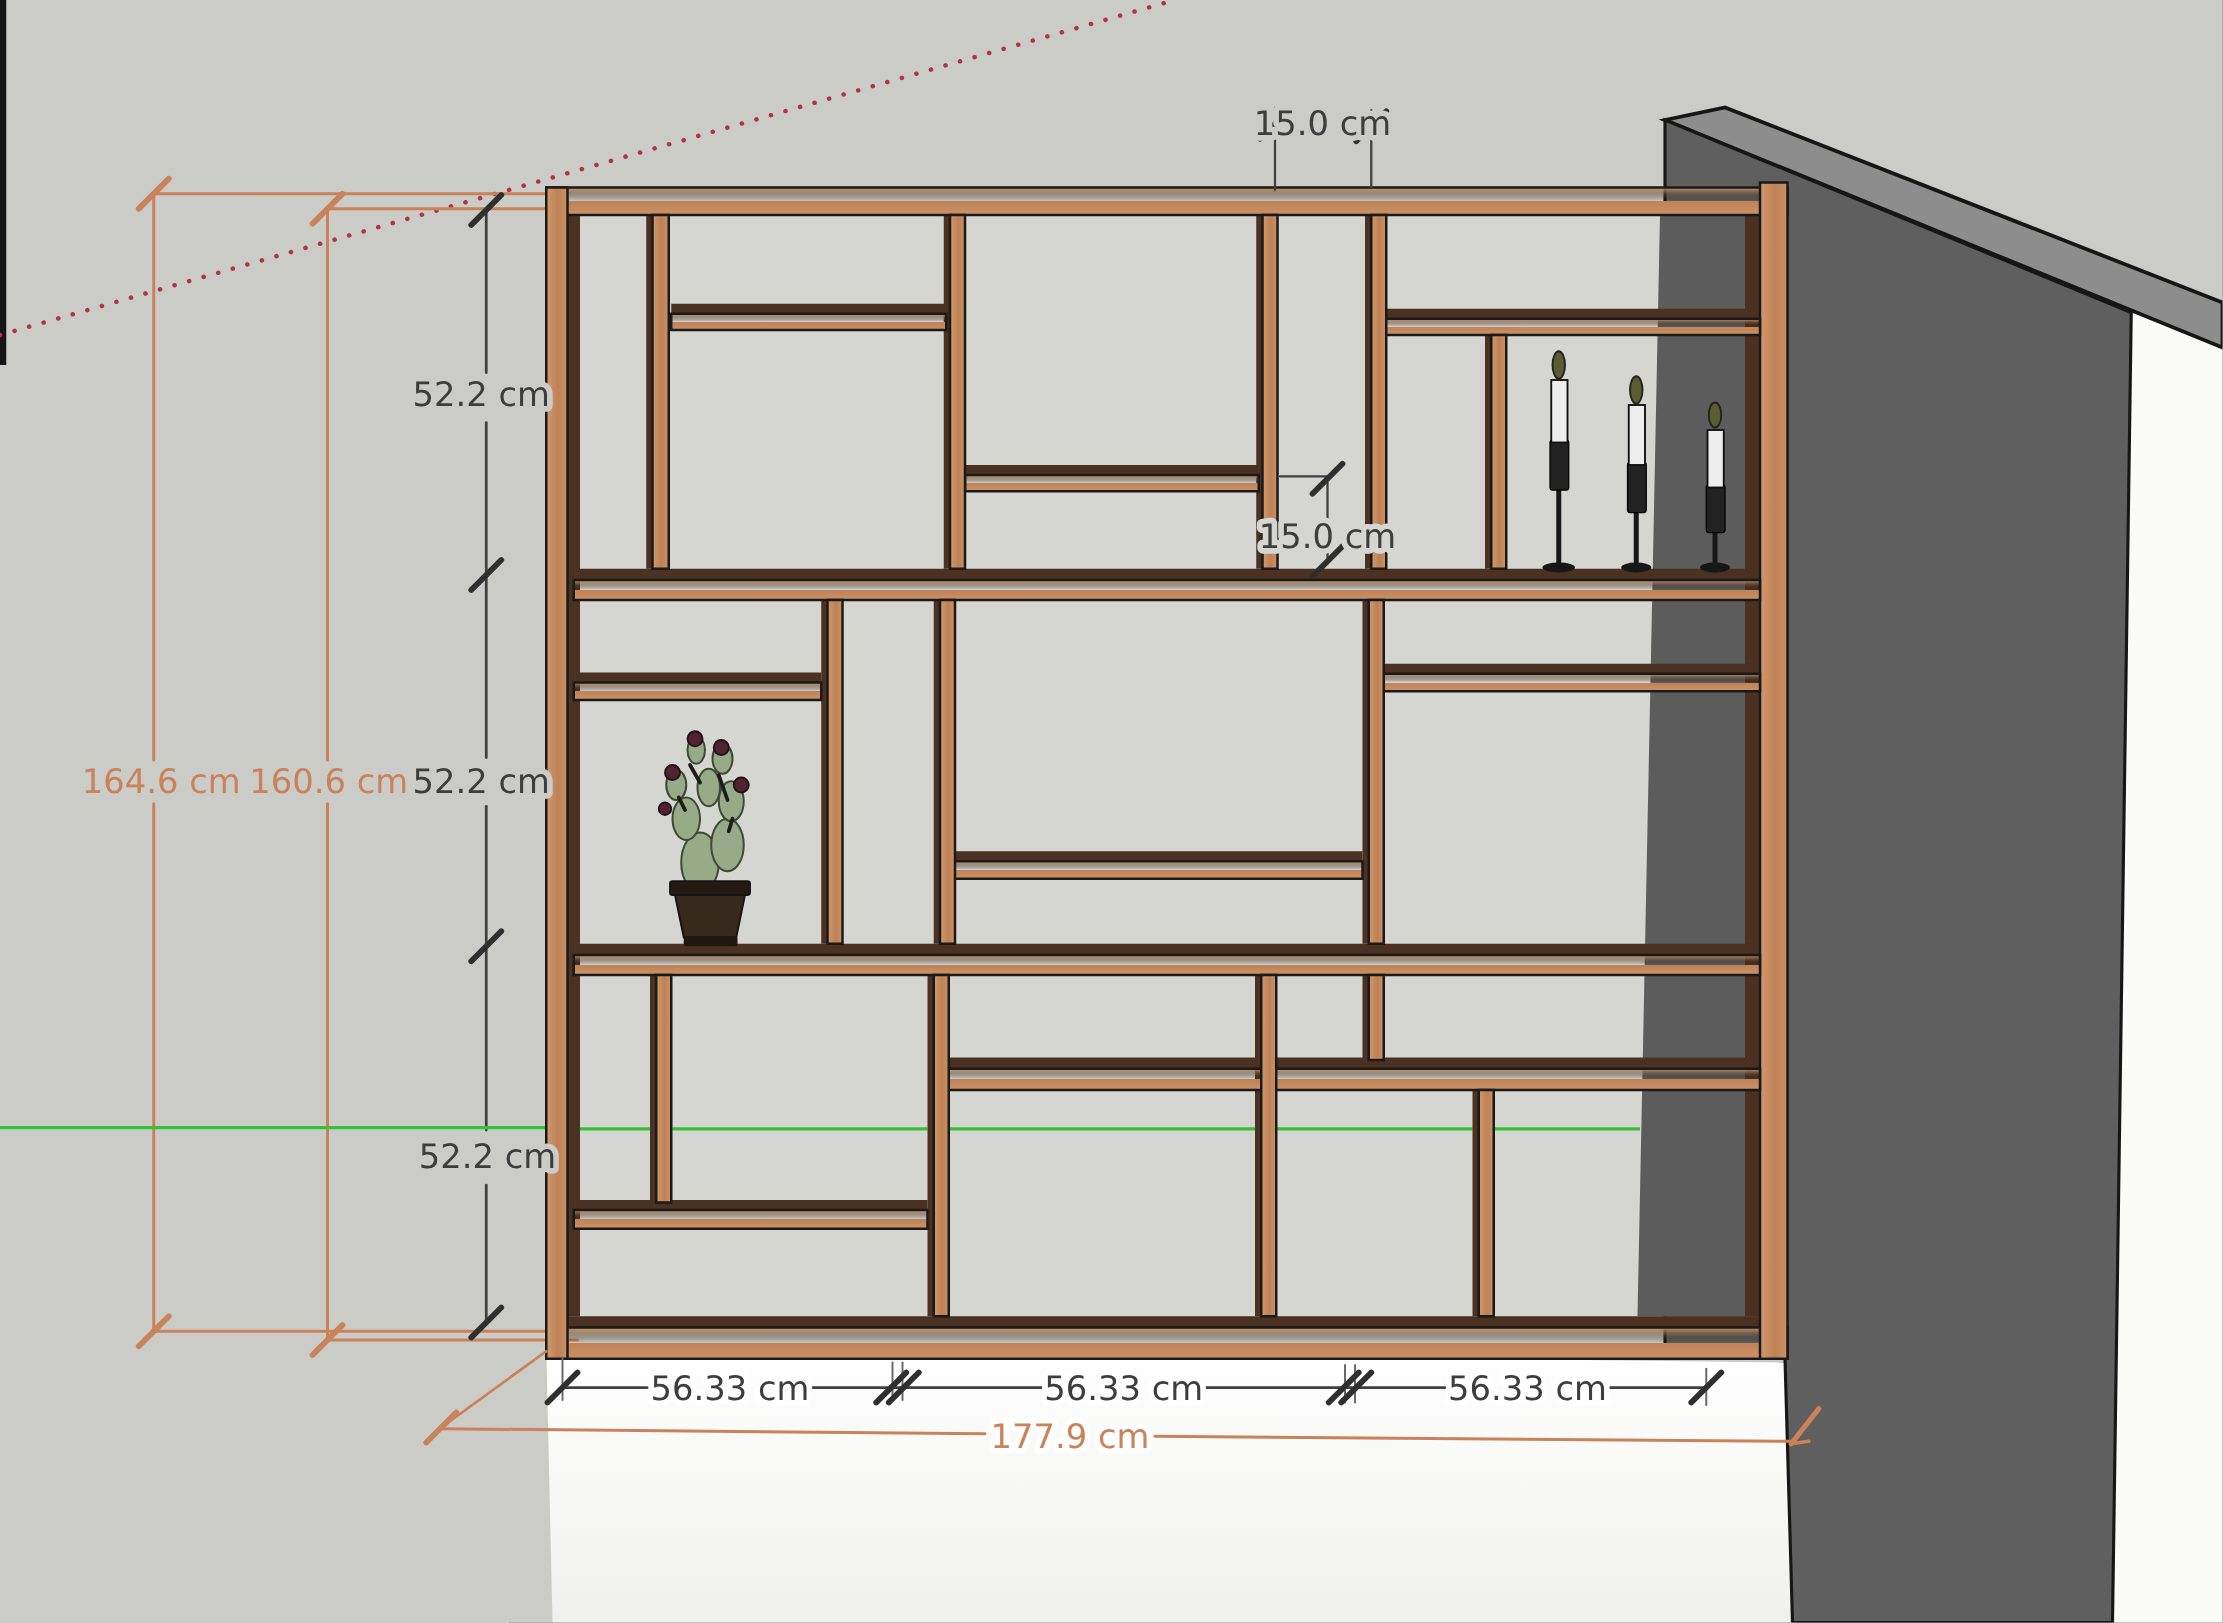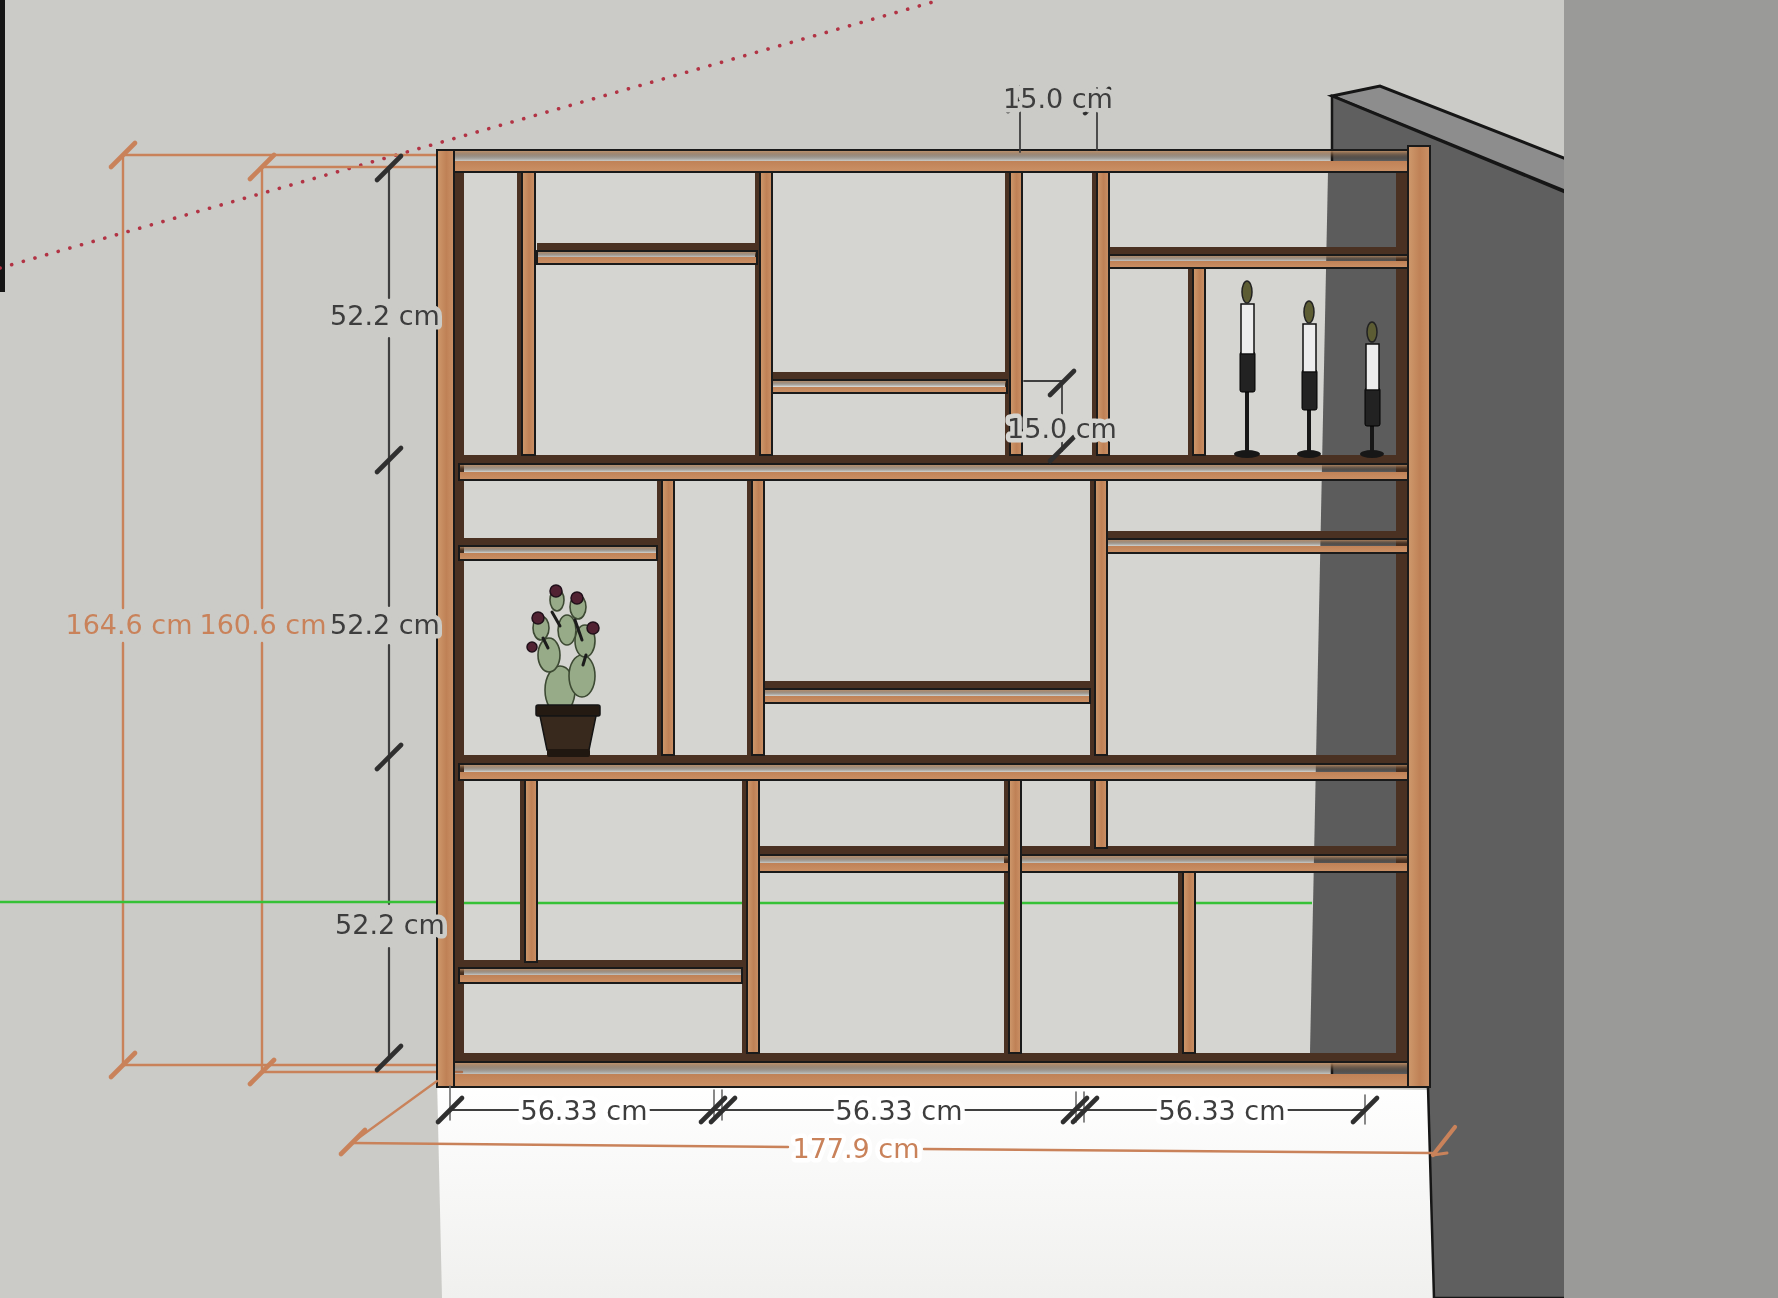--- a/index.html
+++ b/index.html
@@ -1,17 +1,17 @@
 <!DOCTYPE html>
 <html><head>
 <meta charset="utf-8">
 <style>
   html,body{margin:0;padding:0;background:#9a9a98;}
   .viewport-wrap{
-    position:relative;width:1564px;height:1298px;overflow:hidden;
+    position:relative;width:1778px;height:1298px;overflow:hidden;
     font-family:"DejaVu Sans","Liberation Sans",sans-serif;
   }
   svg{display:block;}
   text{
     font-family:"DejaVu Sans","Liberation Sans",sans-serif;
     font-size:27px;
   }
   .dim-dark{fill:#3d3d3d;}
   .dim-orange{fill:#c9825a;}
   .halo-bg{paint-order:stroke;stroke:#cbcbc7;stroke-width:9px;stroke-linejoin:round;}

